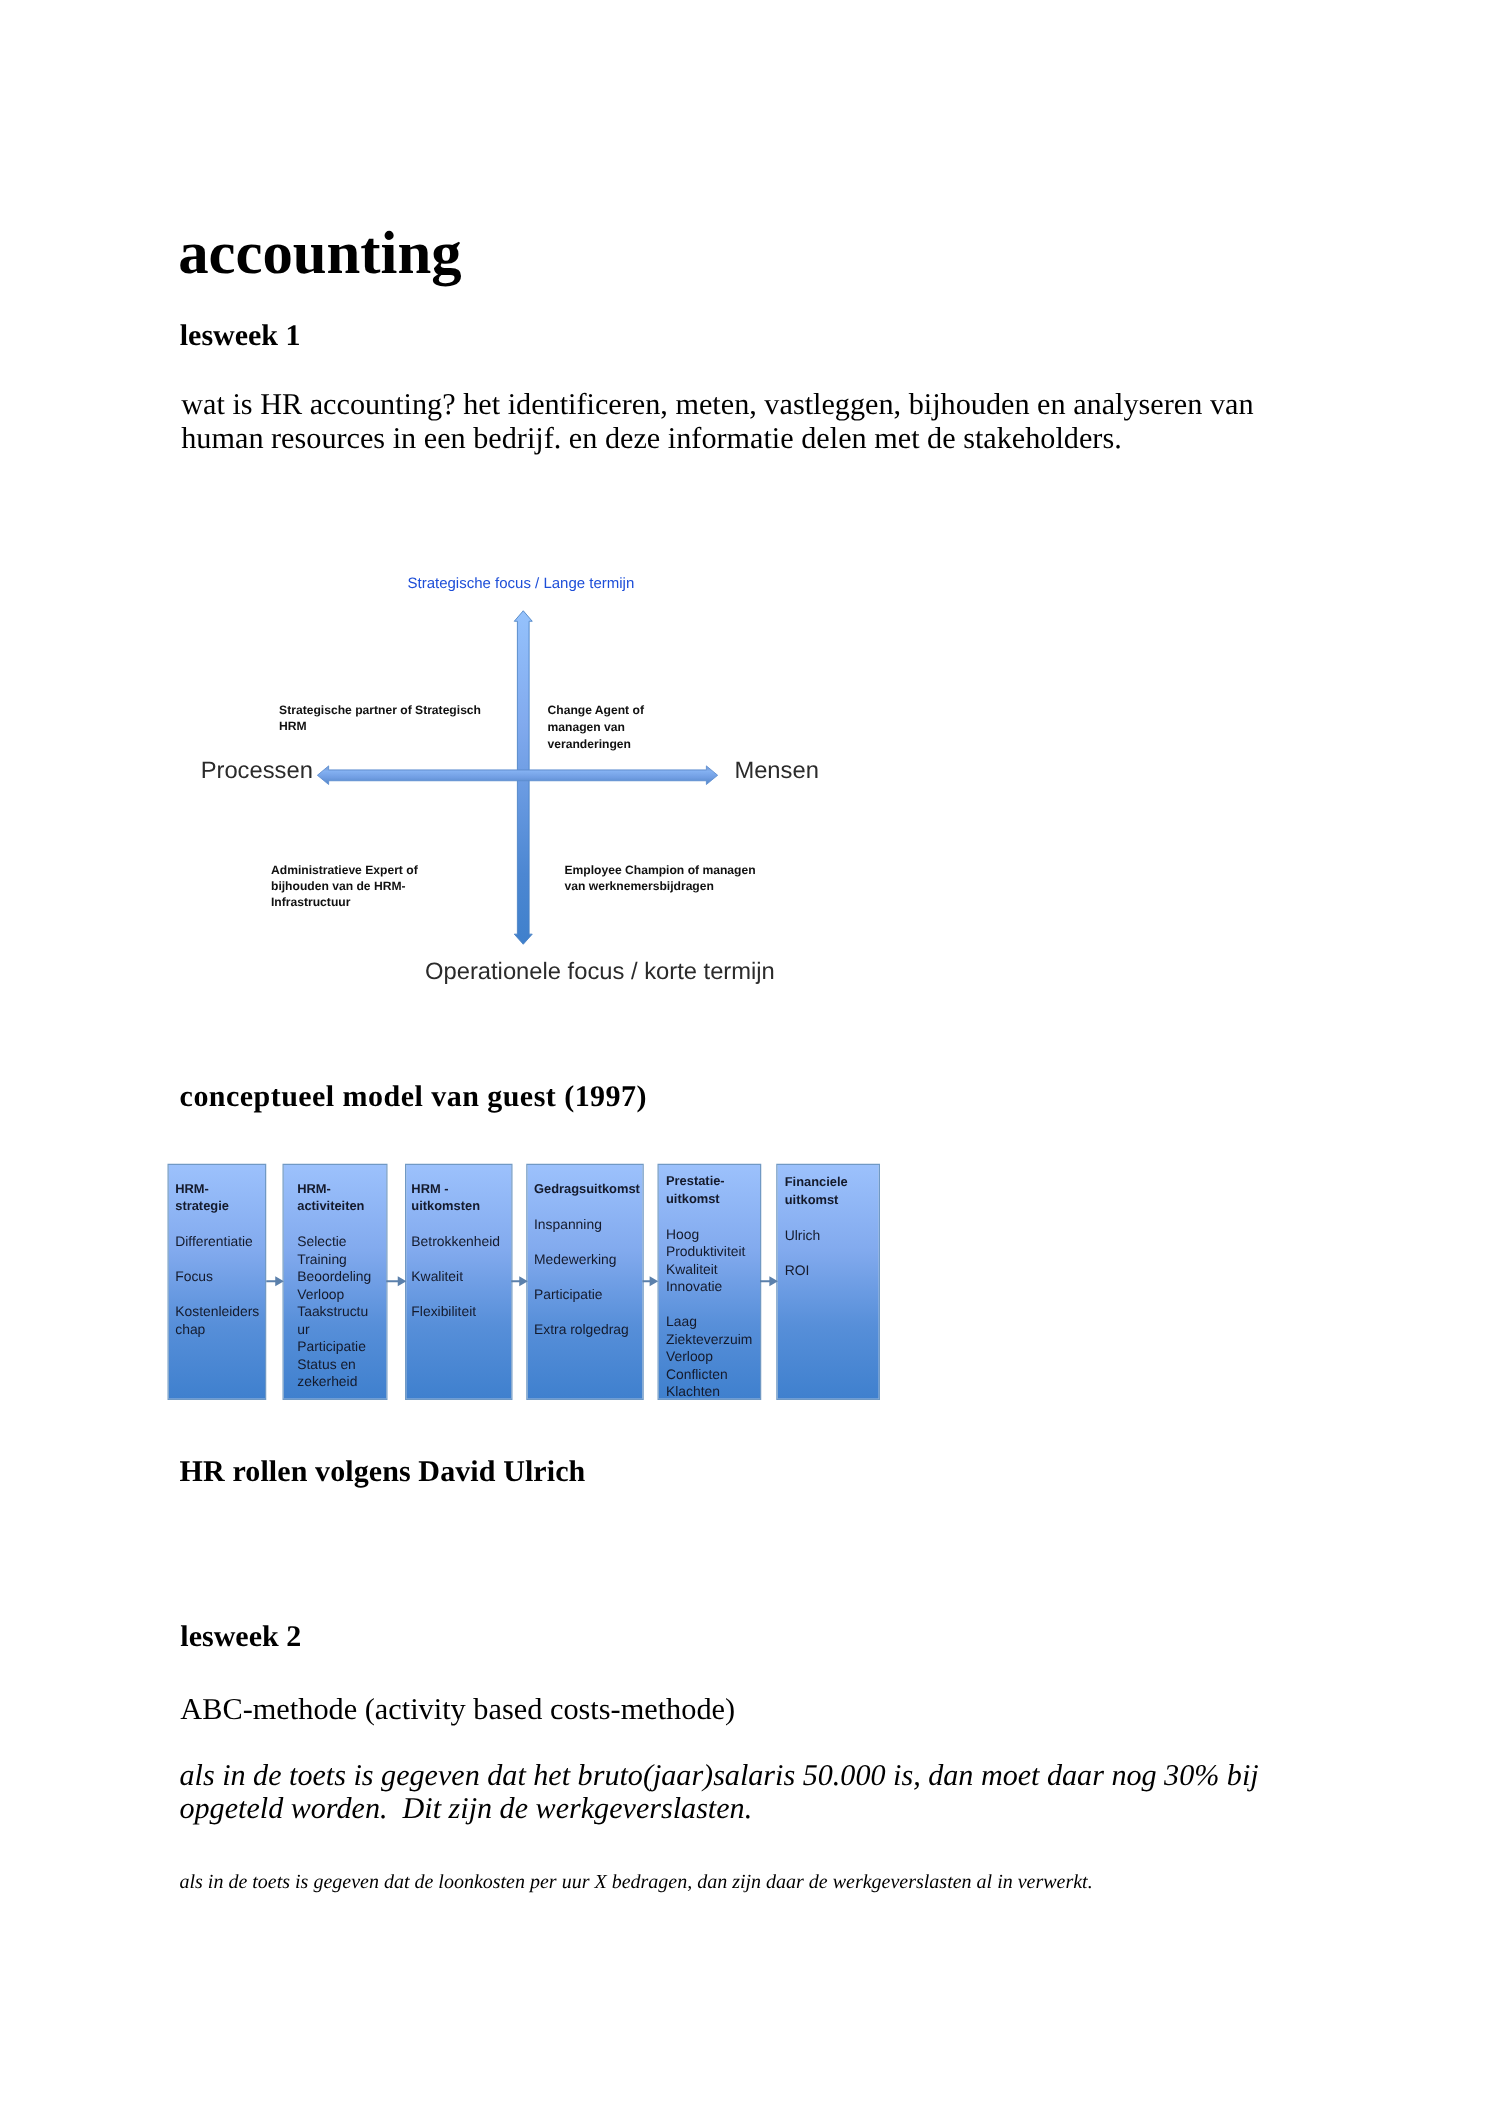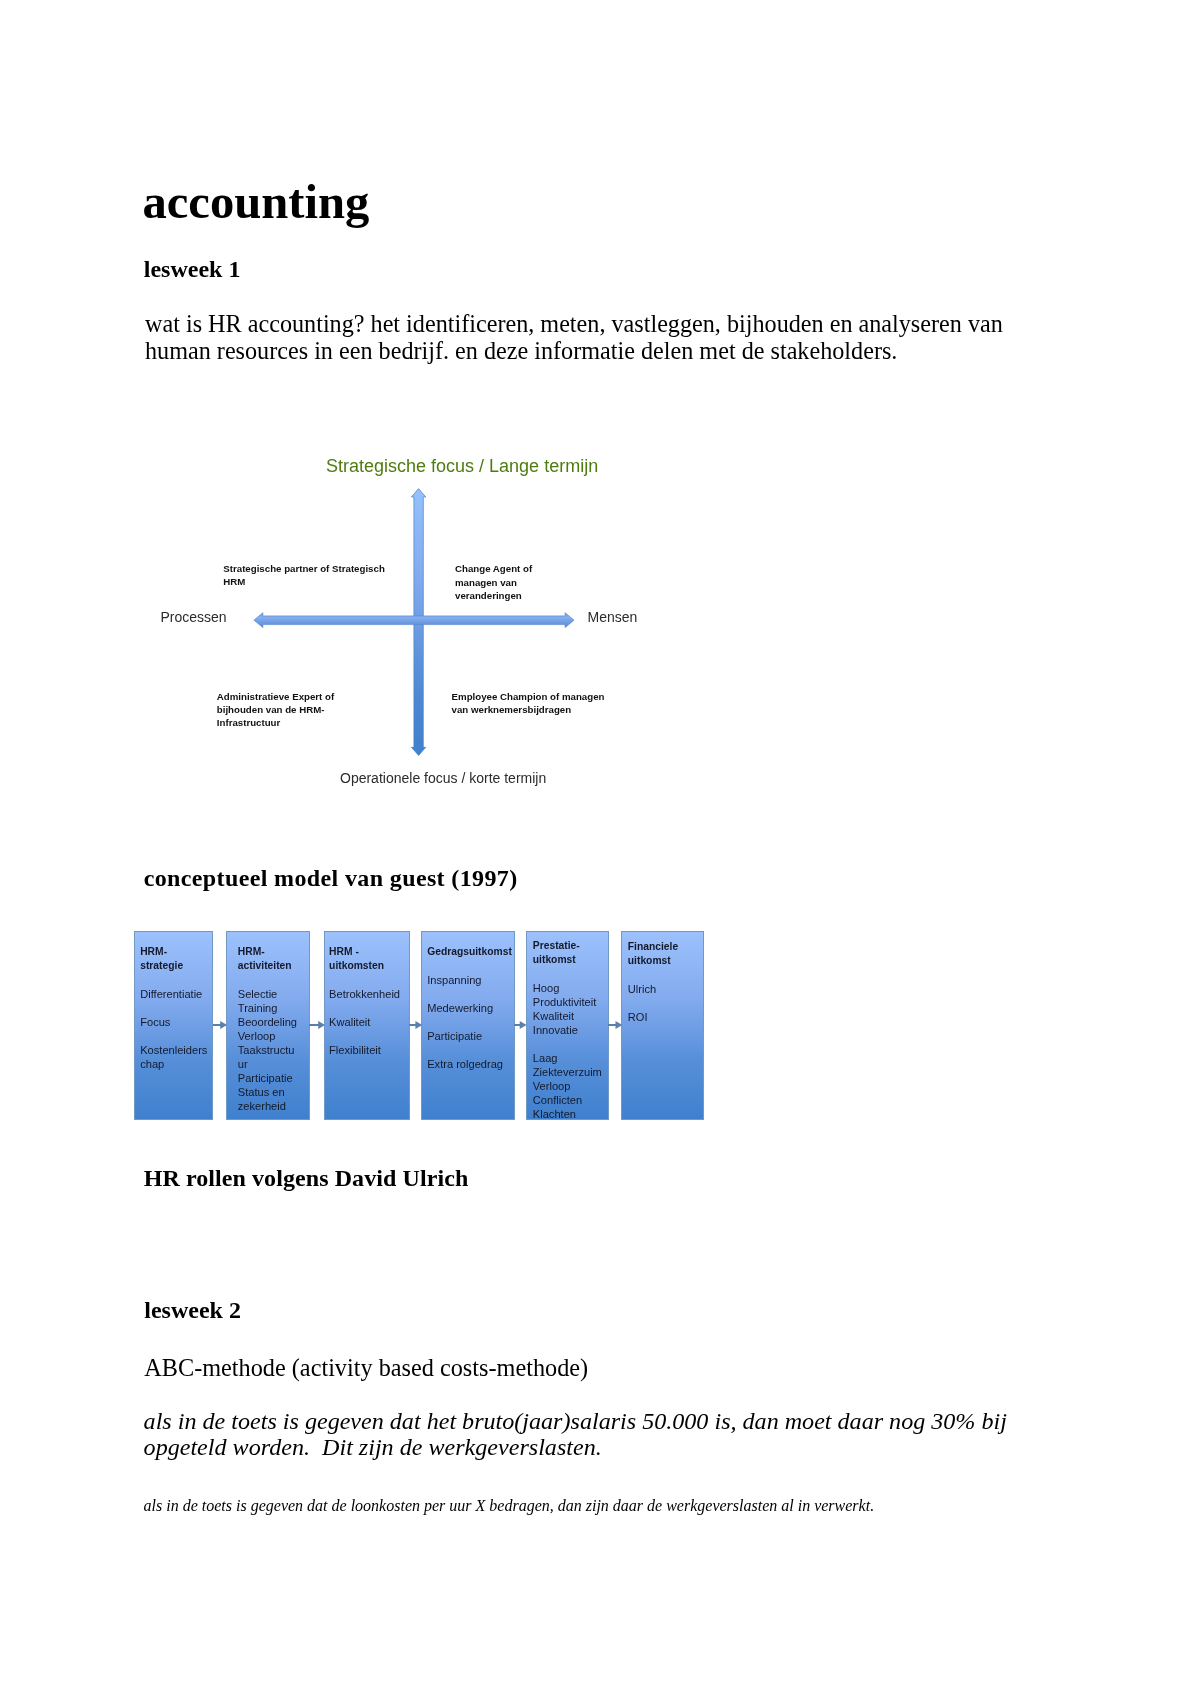--- a/index.html
+++ b/index.html
@@ -5,24 +5,24 @@
   html,body{margin:0;padding:0;background:#ffffff;}
   body{width:1200px;height:1698px;font-family:"Liberation Serif",serif;color:#000;}
   .page{position:relative;width:1160px;height:1698px;overflow:hidden;background:#fff;}
   .abs{position:absolute;}
   .title{left:142.5px;top:175.5px;font-size:48.6px;font-weight:bold;line-height:52px;white-space:nowrap;}
   .h2{font-size:24px;font-weight:bold;line-height:27px;white-space:nowrap;}
   .body{font-size:24.18px;line-height:27px;white-space:pre-wrap;}
   .it{font-style:italic;}
   .qt{position:absolute;font-family:"Liberation Sans",sans-serif;font-weight:bold;color:#111;
       font-size:9.7px;line-height:13.3px;white-space:nowrap;margin-top:18px;}
-  .qax{position:absolute;font-family:"Liberation Sans",sans-serif;font-weight:400;color:#4d7c0f;
-      font-size:18px;line-height:15px;white-space:nowrap;}
+  .qax{position:absolute;font-family:"Liberation Sans",sans-serif;font-weight:400;color:#1d4ed8;
+      font-size:12px;line-height:15px;white-space:nowrap;}
   .qaxb{position:absolute;font-family:"Liberation Sans",sans-serif;font-weight:400;color:#2b2b2b;
-      font-size:14px;line-height:16px;white-space:nowrap;}
+      font-size:19px;line-height:16px;white-space:nowrap;}
   .fbox{position:absolute;box-sizing:border-box;border:1px solid #7099c4;}
   .fbtext{position:absolute;font-family:"Liberation Sans",sans-serif;color:#141a2c;white-space:nowrap;}
   .fbtext .ln{font-size:11.1px;height:14px;line-height:14px;}
   .fbtext .hd{font-weight:bold;font-size:10.3px;height:14px;line-height:14px;}
   .fbtext .gap{height:14px;}
 </style>
 </head>
 <body>
 
 <div class="page">
@@ -54,21 +54,21 @@
     <path fill="url(#hgrad)" stroke="#5b8dcf" stroke-width="0.7" d="M 253.9 620.2 L 262.9 612.7 L 262.9 615.9 L 565.1 615.9 L 565.1 612.7 L 574.1 620.2 L 565.1 627.6 L 565.1 624.6 L 262.9 624.6 L 262.9 627.6 Z"></path>
   </svg>
   <div class="qax" style="left:326px;top:459px">Strategische focus / Lange termijn</div>
   <div class="qaxb" style="left:340px;top:769.5px">Operationele focus / korte termijn</div>
   <div class="qaxb" style="left:160.5px;top:608.5px">Processen</div>
   <div class="qaxb" style="left:587.5px;top:608.5px">Mensen</div>
   <div class="qt" style="left:223.3px;top:543.9px;line-height:13.3px">
     <div>Strategische partner of Strategisch</div>
     <div>HRM</div>
   </div>
-  <div class="qt" style="left:455px;top:543.9px;line-height:13.75px">
+  <div class="qt" style="left:438px;top:543.9px;line-height:13.75px">
     <div>Change Agent of</div>
     <div>managen van</div>
     <div>veranderingen</div>
   </div>
   <div class="qt" style="left:216.8px;top:672.0px;line-height:13.2px">
     <div>Administratieve Expert of</div>
     <div>bijhouden van de HRM-</div>
     <div>Infrastructuur</div>
   </div>
   <div class="qt" style="left:451.6px;top:671.5px;line-height:13.2px">

